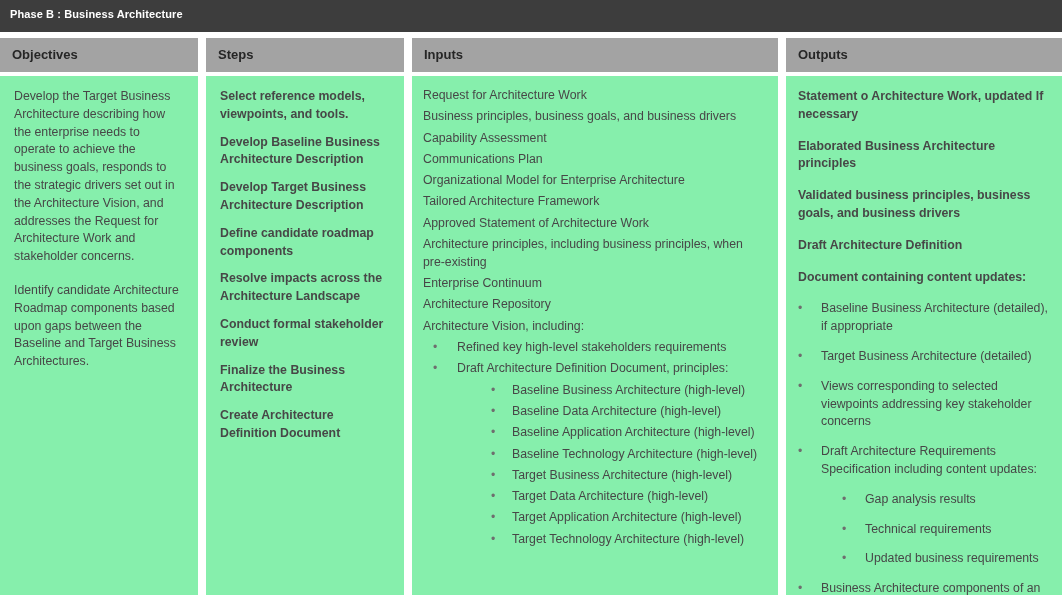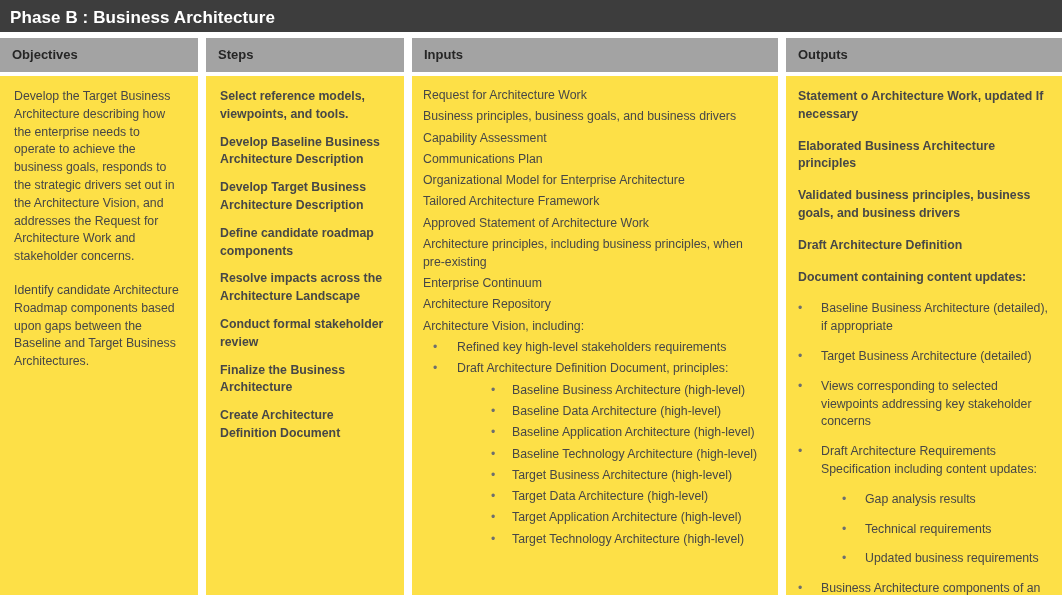--- a/index.html
+++ b/index.html
@@ -20,21 +20,21 @@
     left: 0;
     top: 0;
     width: 1062px;
     height: 32px;
     background: #3d3d3d;
   }
   .titlebar-text {
     position: absolute;
     left: 10px;
     top: 8px;
-    font-size: 17px;
+    font-size: 11px;
     font-weight: bold;
     color: #ffffff;
     letter-spacing: 0.1px;
     white-space: nowrap;
   }
 
   
   .col {
     position: absolute;
   }
@@ -50,21 +50,21 @@
     top: 9px;
     font-size: 13px;
     font-weight: bold;
     color: #262626;
     white-space: nowrap;
   }
   .col-body {
     position: absolute;
     top: 76px;
     height: 519px;
-    background: #fde047;
+    background: #86efac;
     overflow: hidden;
   }
   .col-inner {
     position: absolute;
     left: 0;
     top: 0;
     right: 0;
   }
 
   

